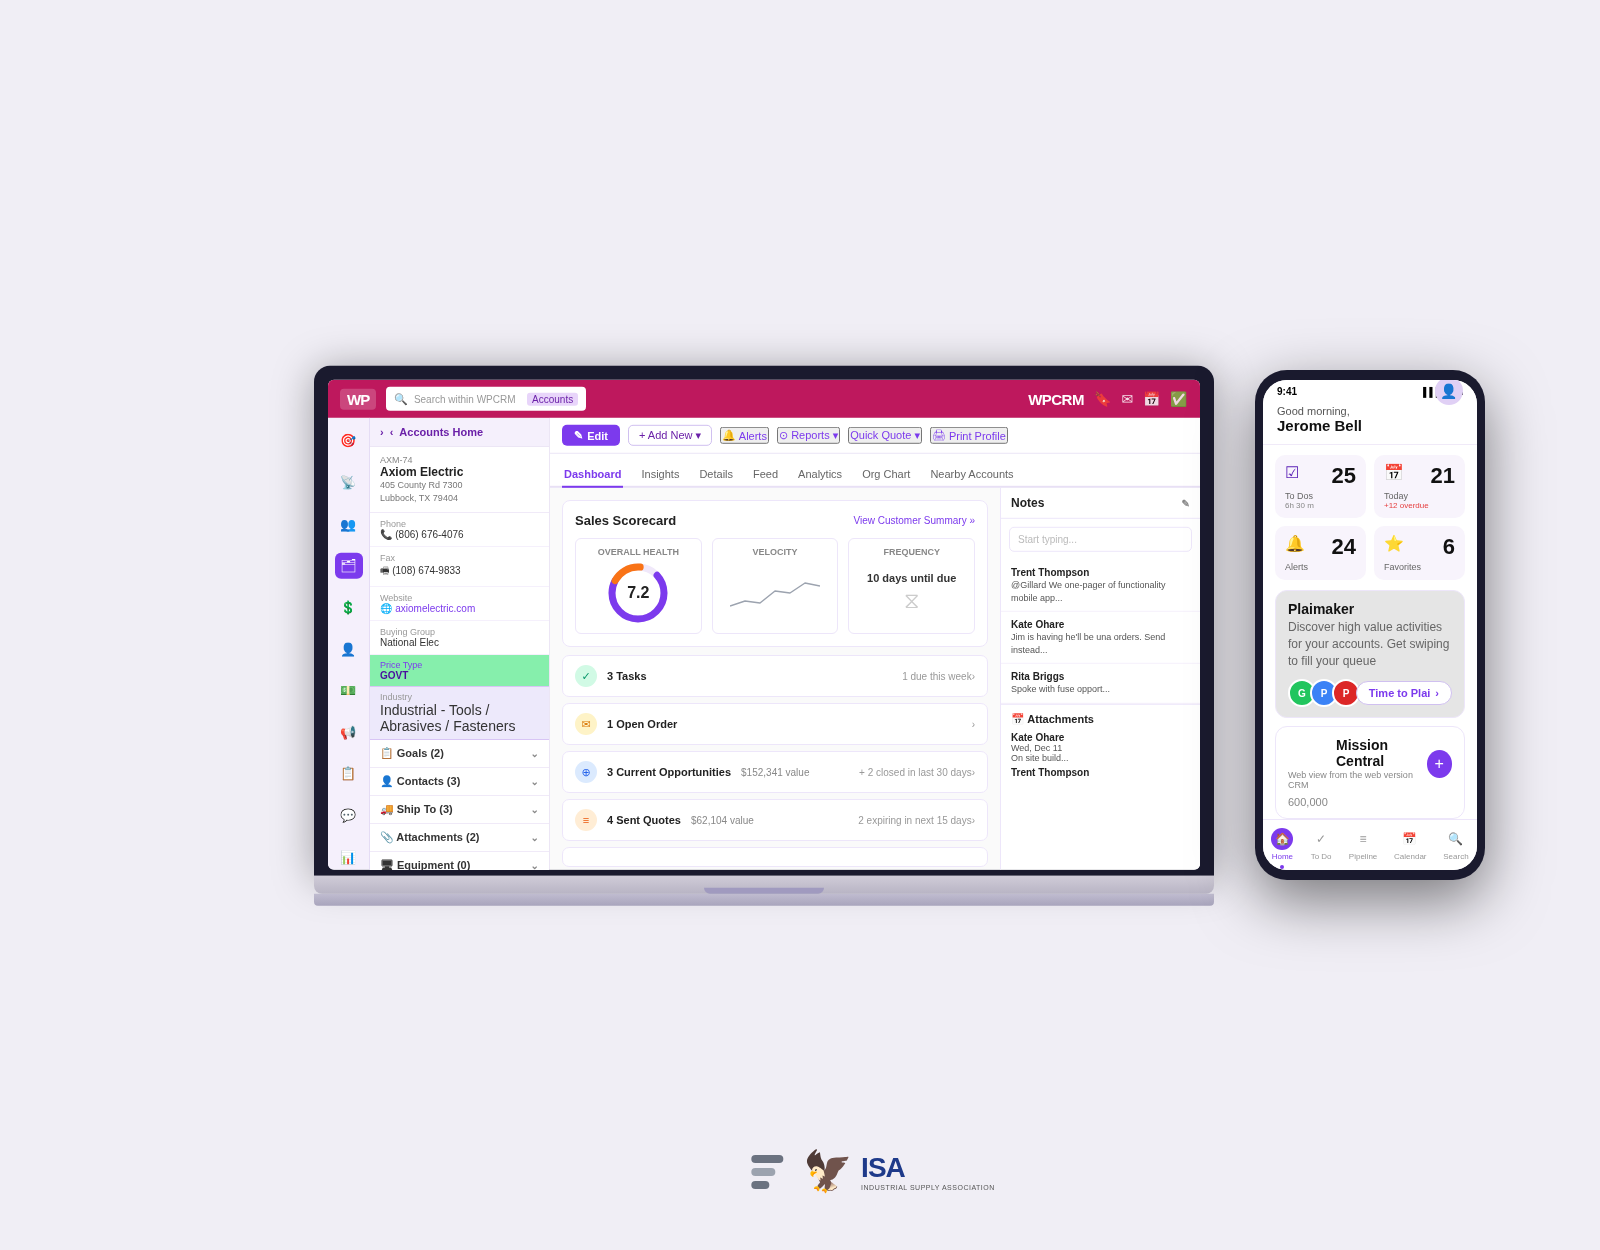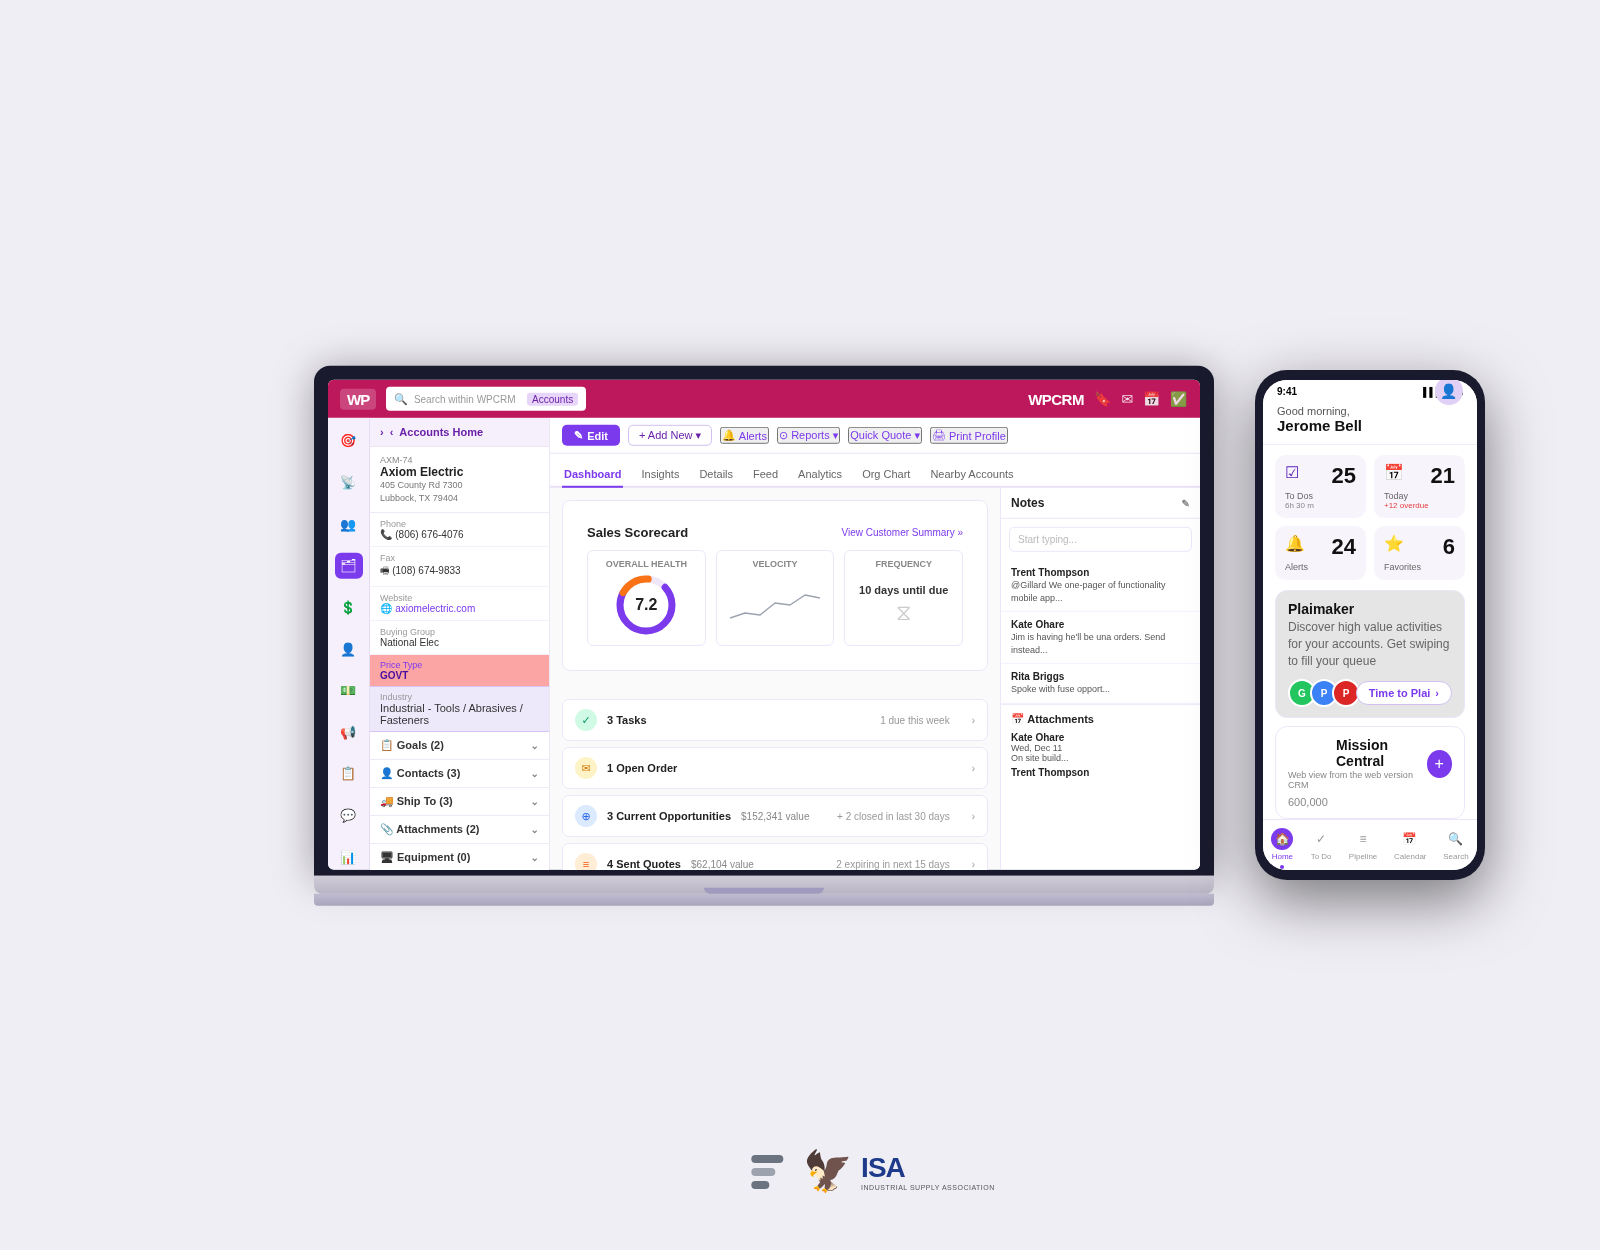--- a/index.html
+++ b/index.html
@@ -163,21 +163,21 @@
       padding: 8px 10px;
       border-bottom: 1px solid #f0eaf8;
     }
     .account-id { color: #888; font-size: 9px; }
     .account-name { font-weight: 700; font-size: 12px; color: #222; }
     .account-addr { color: #777; font-size: 9px; line-height: 1.4; }
     .detail-row { padding: 6px 10px; border-bottom: 1px solid #f5f0fc; }
     .detail-label { color: #999; font-size: 9px; }
     .detail-val { color: #333; font-size: 10px; font-weight: 500; }
     .highlight-row {
-      background: #fca5a5;
+      background: #86efac;
       padding: 5px 10px;
       border-bottom: 1px solid #d8c5f5;
     }
     .highlight-row .detail-label { color: #7c3aed; }
     .highlight-row .detail-val { color: #4a0e9e; font-weight: 600; }
     .highlight-row2 {
       background: #ede9fb;
       padding: 5px 10px;
       border-bottom: 1px solid #d8c5f5;
     }
@@ -285,22 +285,22 @@
       flex: 1;
       overflow-y: auto;
       padding: 12px;
     }
 
     
     .scorecard {
       background: #fff;
       border: 1px solid #ede6fa;
       border-radius: 8px;
-      padding: 24px;
-      margin-bottom: 28px;
+      padding: 12px;
+      margin-bottom: 8px;
     }
     .scorecard-header {
       display: flex;
       justify-content: space-between;
       align-items: center;
       margin-bottom: 10px;
     }
     .scorecard-title { font-size: 13px; font-weight: 700; color: #222; }
     .scorecard-link { font-size: 10px; color: #7c3aed; cursor: pointer; }
     .scorecard-cards {
@@ -382,21 +382,21 @@
       gap: 10px;
       font-size: 11px;
     }
     .activity-icon { width: 22px; height: 22px; border-radius: 50%; display: flex; align-items: center; justify-content: center; font-size: 11px; flex-shrink: 0; }
     .activity-icon.green { background: #d1fae5; color: #059669; }
     .activity-icon.yellow { background: #fef3c7; color: #d97706; }
     .activity-icon.blue { background: #dbeafe; color: #2563eb; }
     .activity-icon.orange { background: #ffedd5; color: #ea580c; }
     .activity-label { font-weight: 600; color: #222; }
     .activity-sub { color: #888; font-size: 10px; }
-    .activity-right { margin-left: auto; display: flex; align-items: flex-start; gap: 22px; font-size: 10px; color: #999; }
+    .activity-right { margin-left: auto; display: flex; align-items: flex-start; gap: 0; font-size: 10px; color: #999; }
 
     
     .notes-panel {
       width: 200px;
       background: #fff;
       border-left: 1px solid #ede6fa;
       display: flex;
       flex-direction: column;
       flex-shrink: 0;
       overflow: hidden;
@@ -729,21 +729,21 @@
             <div class="detail-row">
               <div class="detail-label">Buying Group</div>
               <div class="detail-val">National Elec</div>
             </div>
             <div class="highlight-row">
               <div class="detail-label">Price Type</div>
               <div class="detail-val">GOVT</div>
             </div>
             <div class="highlight-row2">
               <div class="detail-label">Industry</div>
-              <div class="detail-val" style="font-size:11px;">Industrial - Tools / Abrasives / Fasteners</div>
+              <div class="detail-val" style="font-size:14px;">Industrial - Tools / Abrasives / Fasteners</div>
             </div>
 
             <div class="sidebar-accordion">
               <span>📋 Goals (2)</span>
               <span class="icon">⌄</span>
             </div>
             <div class="sidebar-accordion">
               <span>👤 Contacts (3)</span>
               <span class="icon">⌄</span>
             </div>

